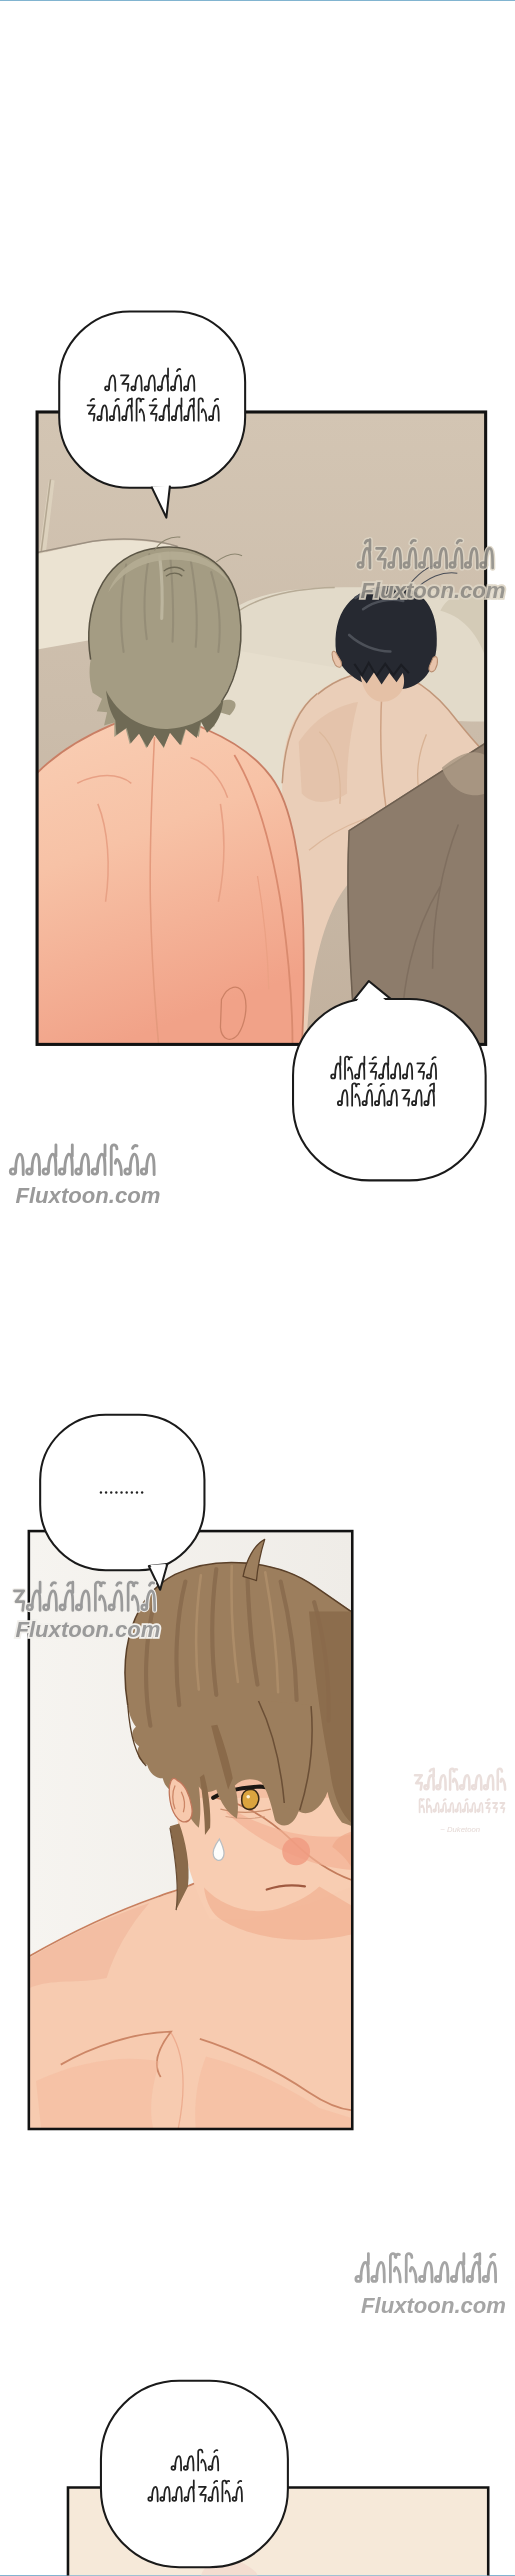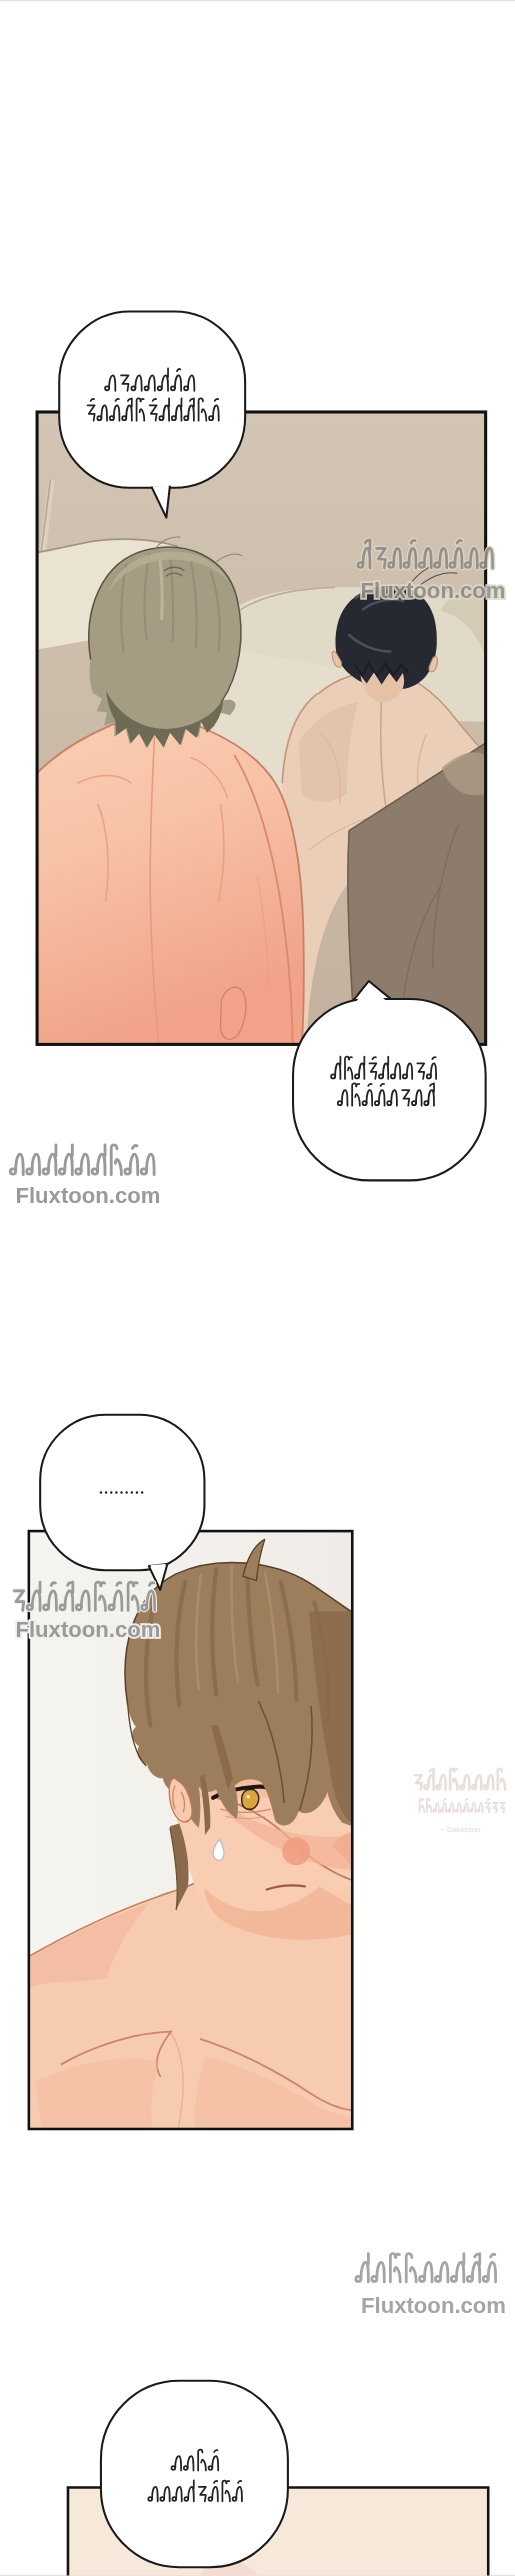--- a/index.html
+++ b/index.html
@@ -1,15 +1,15 @@
 <!DOCTYPE html>
 <html style="font-size:8.2px"><head><meta charset="utf-8">
 <style>
 html,body{margin:0;padding:0;background:#ffffff;}
-#page{width:515px;height:2576px;position:relative;background:#f9a8d4;font-family:"Liberation Sans",sans-serif;}
+#page{width:515px;height:2576px;position:relative;background:#0369a1;font-family:"Liberation Sans",sans-serif;font-style:italic;}
 </style></head>
 <body>
 <div id="page">
 <svg width="515" height="2576" viewBox="0 0 1000 5000" style="position:absolute;left:0;top:0">
 <defs>
 <linearGradient id="p1bg" x1="0" y1="0" x2="0" y2="1">
 <stop offset="0" stop-color="#d3c5b3"></stop>
           <stop offset="0.5" stop-color="#cbbcaa"></stop>
           <stop offset="1" stop-color="#c2b19e"></stop>
 </linearGradient>

